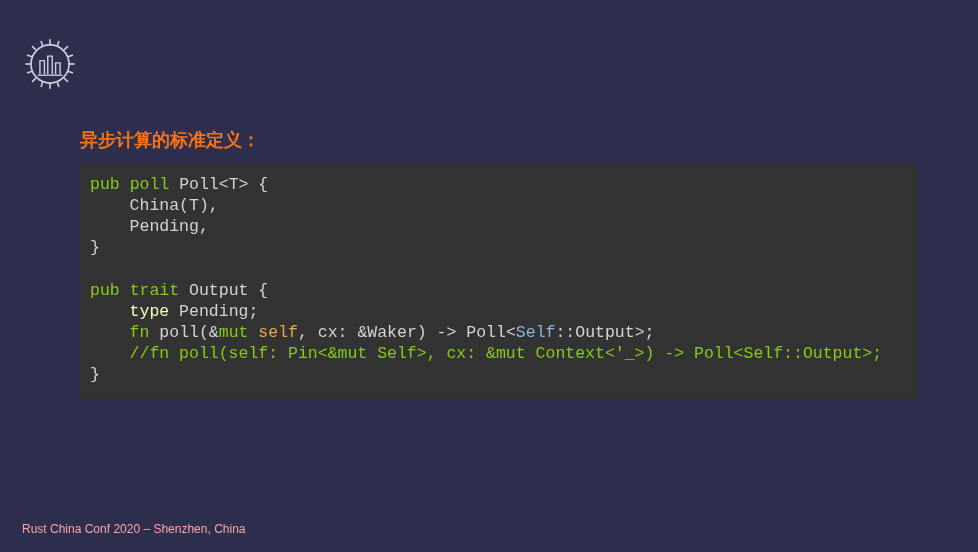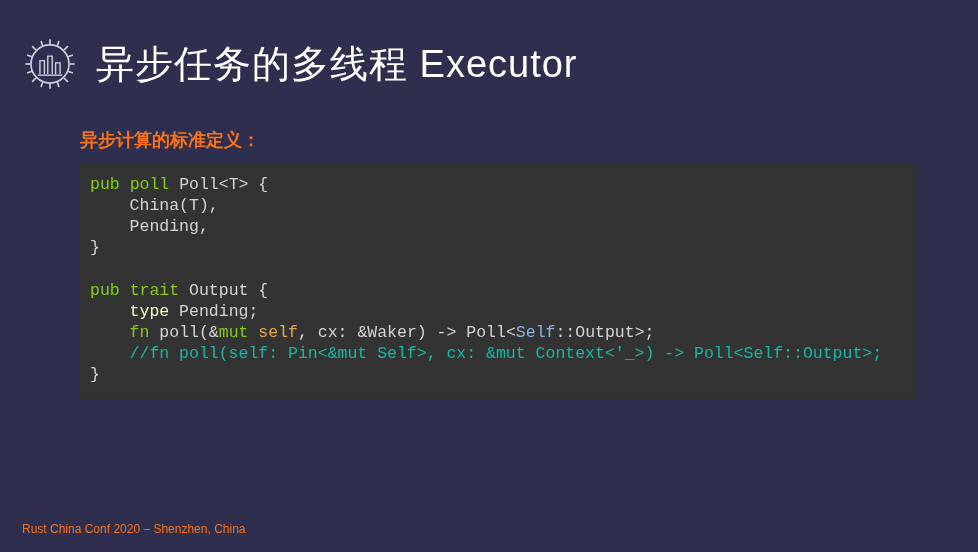--- a/index.html
+++ b/index.html
@@ -42,27 +42,27 @@
     line-height: 1.28;
     white-space: pre;
     color: #d4d4d4;
   }
   .kw  { color: #84cc16; }     
   .ty  { color: #d4d4d4; }
   .typkw { color: #fef9c3; }
   .slf { color: #e8a84c; }     
   .sel { color: #8db4dd; }     
   .op  { color: #d4d4d4; }
-  .com { color: #14b8a6; }     
+  .com { color: #84cc16; }     
   .footer {
     position: absolute;
     bottom: 16px;
     left: 22px;
     font-size: 12px;
-    color: #f97316;
+    color: #fca5a5;
   }
 </style>
 </head>
 <body>
 
 <div class="header">
   <svg class="logo" viewBox="0 0 100 100">
     <g fill="none" stroke="#cfcfe0" stroke-width="3">
       <circle cx="50" cy="50" r="34"></circle>
       <g stroke-width="3">
@@ -80,21 +80,20 @@
         <line x1="66" y1="91" x2="63" y2="82"></line>
         <line x1="9" y1="34" x2="18" y2="37"></line>
         <line x1="9" y1="66" x2="18" y2="63"></line>
         <line x1="91" y1="34" x2="82" y2="37"></line>
         <line x1="91" y1="66" x2="82" y2="63"></line>
       </g>
       <path d="M32 68 L32 44 L40 44 L40 68 M46 68 L46 36 L54 36 L54 68 M60 68 L60 48 L68 48 L68 68" stroke-width="2.5"></path>
       <line x1="28" y1="70" x2="72" y2="70" stroke-width="2.5"></line>
     </g>
   </svg>
-  <div class="title">异步任务的多线程 Executor</div>
 </div>
 
 <div class="subtitle">异步计算的标准定义：</div>
 
 <div class="code-block"><span class="kw">pub</span> <span class="kw">poll</span> <span class="ty">Poll</span><span class="op">&lt;T&gt;</span><span> {</span>
 <span>    China(T),</span>
 <span>    Pending,</span>
 <span>}</span>
 <span></span>
 <span class="kw">pub</span> <span class="kw">trait</span> <span class="ty">Output</span><span> {</span>

